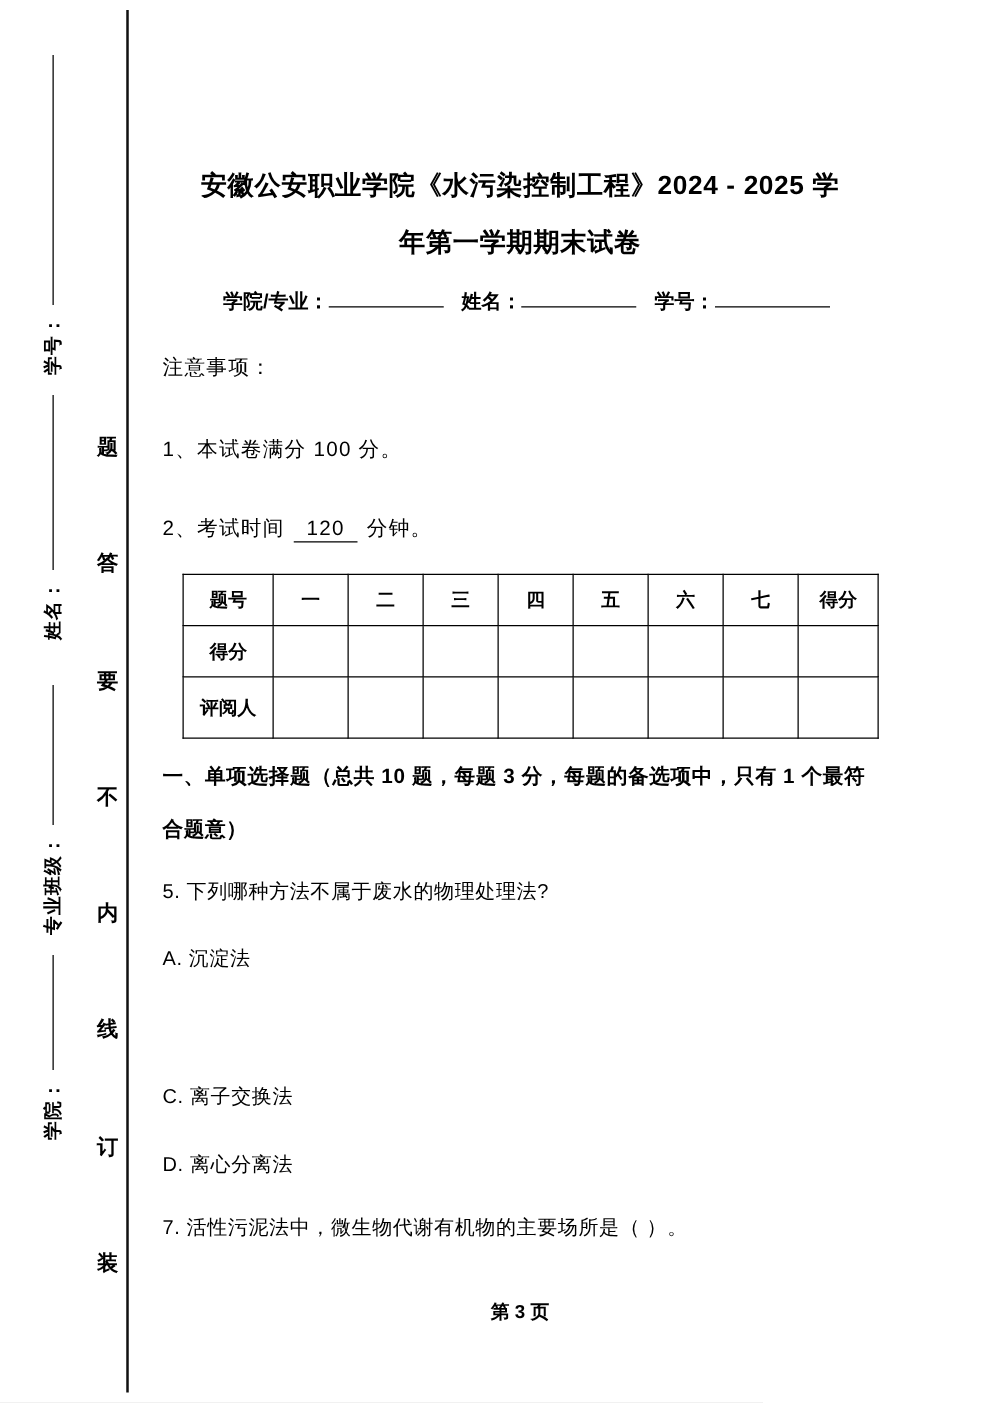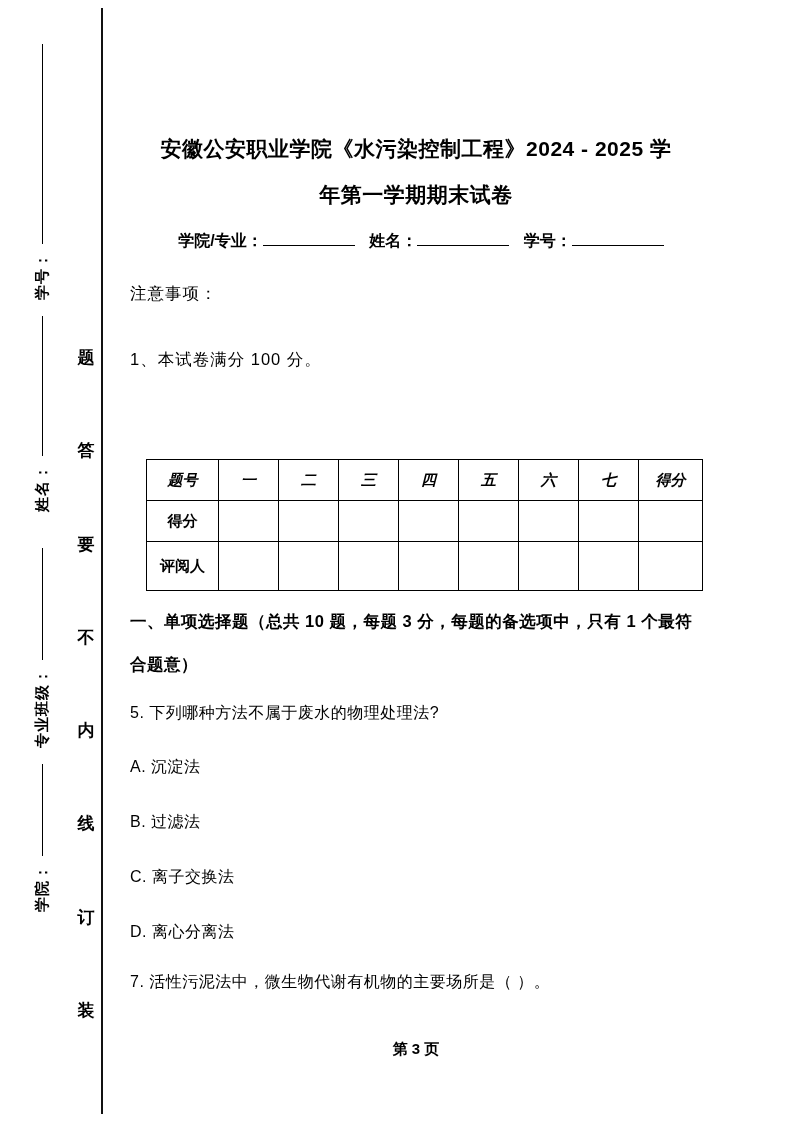--- a/index.html
+++ b/index.html
@@ -57,21 +57,21 @@
     position:absolute; left:146px; top:459px;
     border-collapse:collapse; table-layout:fixed;
   }
   table.score th, table.score td {
     border:1.8px solid #000;
     text-align:center; vertical-align:middle;
     font-size:15px; padding:0;
   }
   table.score th { font-weight:700; }
   table.score td.rowlabel { font-weight:700; }
-  table.score tr.r-head  td, table.score tr.r-head  th { height:40px;font-style:italic; }
+  table.score tr.r-head  td, table.score tr.r-head  th { height:40px; }
   table.score tr.r-score td { height:40px; }
   table.score tr.r-mark  td { height:48px; }
   table.score col.c-first { width:72px; }
   table.score col.c-num   { width:60px; }
   table.score col.c-last  { width:64px; }
 
   .sec-head {
     position:absolute; left:130px; top:600px; width:578px;
     font-size:16.5px; font-weight:700; line-height:2.6; letter-spacing:0.5px;
   }
@@ -127,20 +127,25 @@
   </div>
 
   <div class="info-line">
     <span class="lbl">学院/专业：</span><span class="blank"></span>
     <span class="lbl">姓名：</span><span class="blank"></span>
     <span class="lbl">学号：</span><span class="blank"></span>
   </div>
 
   <div class="notice-head">注意事项：</div>
   <div class="notice-1">1、本试卷满分 100 分。</div>
+  <div class="notice-2">
+    <span>2、考试时间</span>
+    <span class="u">120</span>
+    <span>分钟。</span>
+  </div>
 
   <table class="score">
     <colgroup>
       <col class="c-first">
       <col class="c-num">
         <col class="c-num">
         <col class="c-num">
         <col class="c-num">
       <col class="c-num">
         <col class="c-num">
@@ -181,20 +186,19 @@
       <td></td>
       <td></td>
     </tr>
   </tbody>
     </table>
 
   <div class="sec-head">一、单项选择题（总共 10 题，每题 3 分，每题的备选项中，只有 1 个最符合题意）</div>
 
   <div class="question q1">5. 下列哪种方法不属于废水的物理处理法?</div>
   <div class="question optA">A. 沉淀法</div>
-  <div class="question optB">B. 过滤法</div>
   <div class="question optD">D. 离心分离法</div>
   <div class="question optC">C. 离子交换法</div>
   <div class="question q2">7. 活性污泥法中，微生物代谢有机物的主要场所是（  ）。</div>
 
   <div class="footer">第 3 页</div>
 
 </div>
 
 </body></html>

